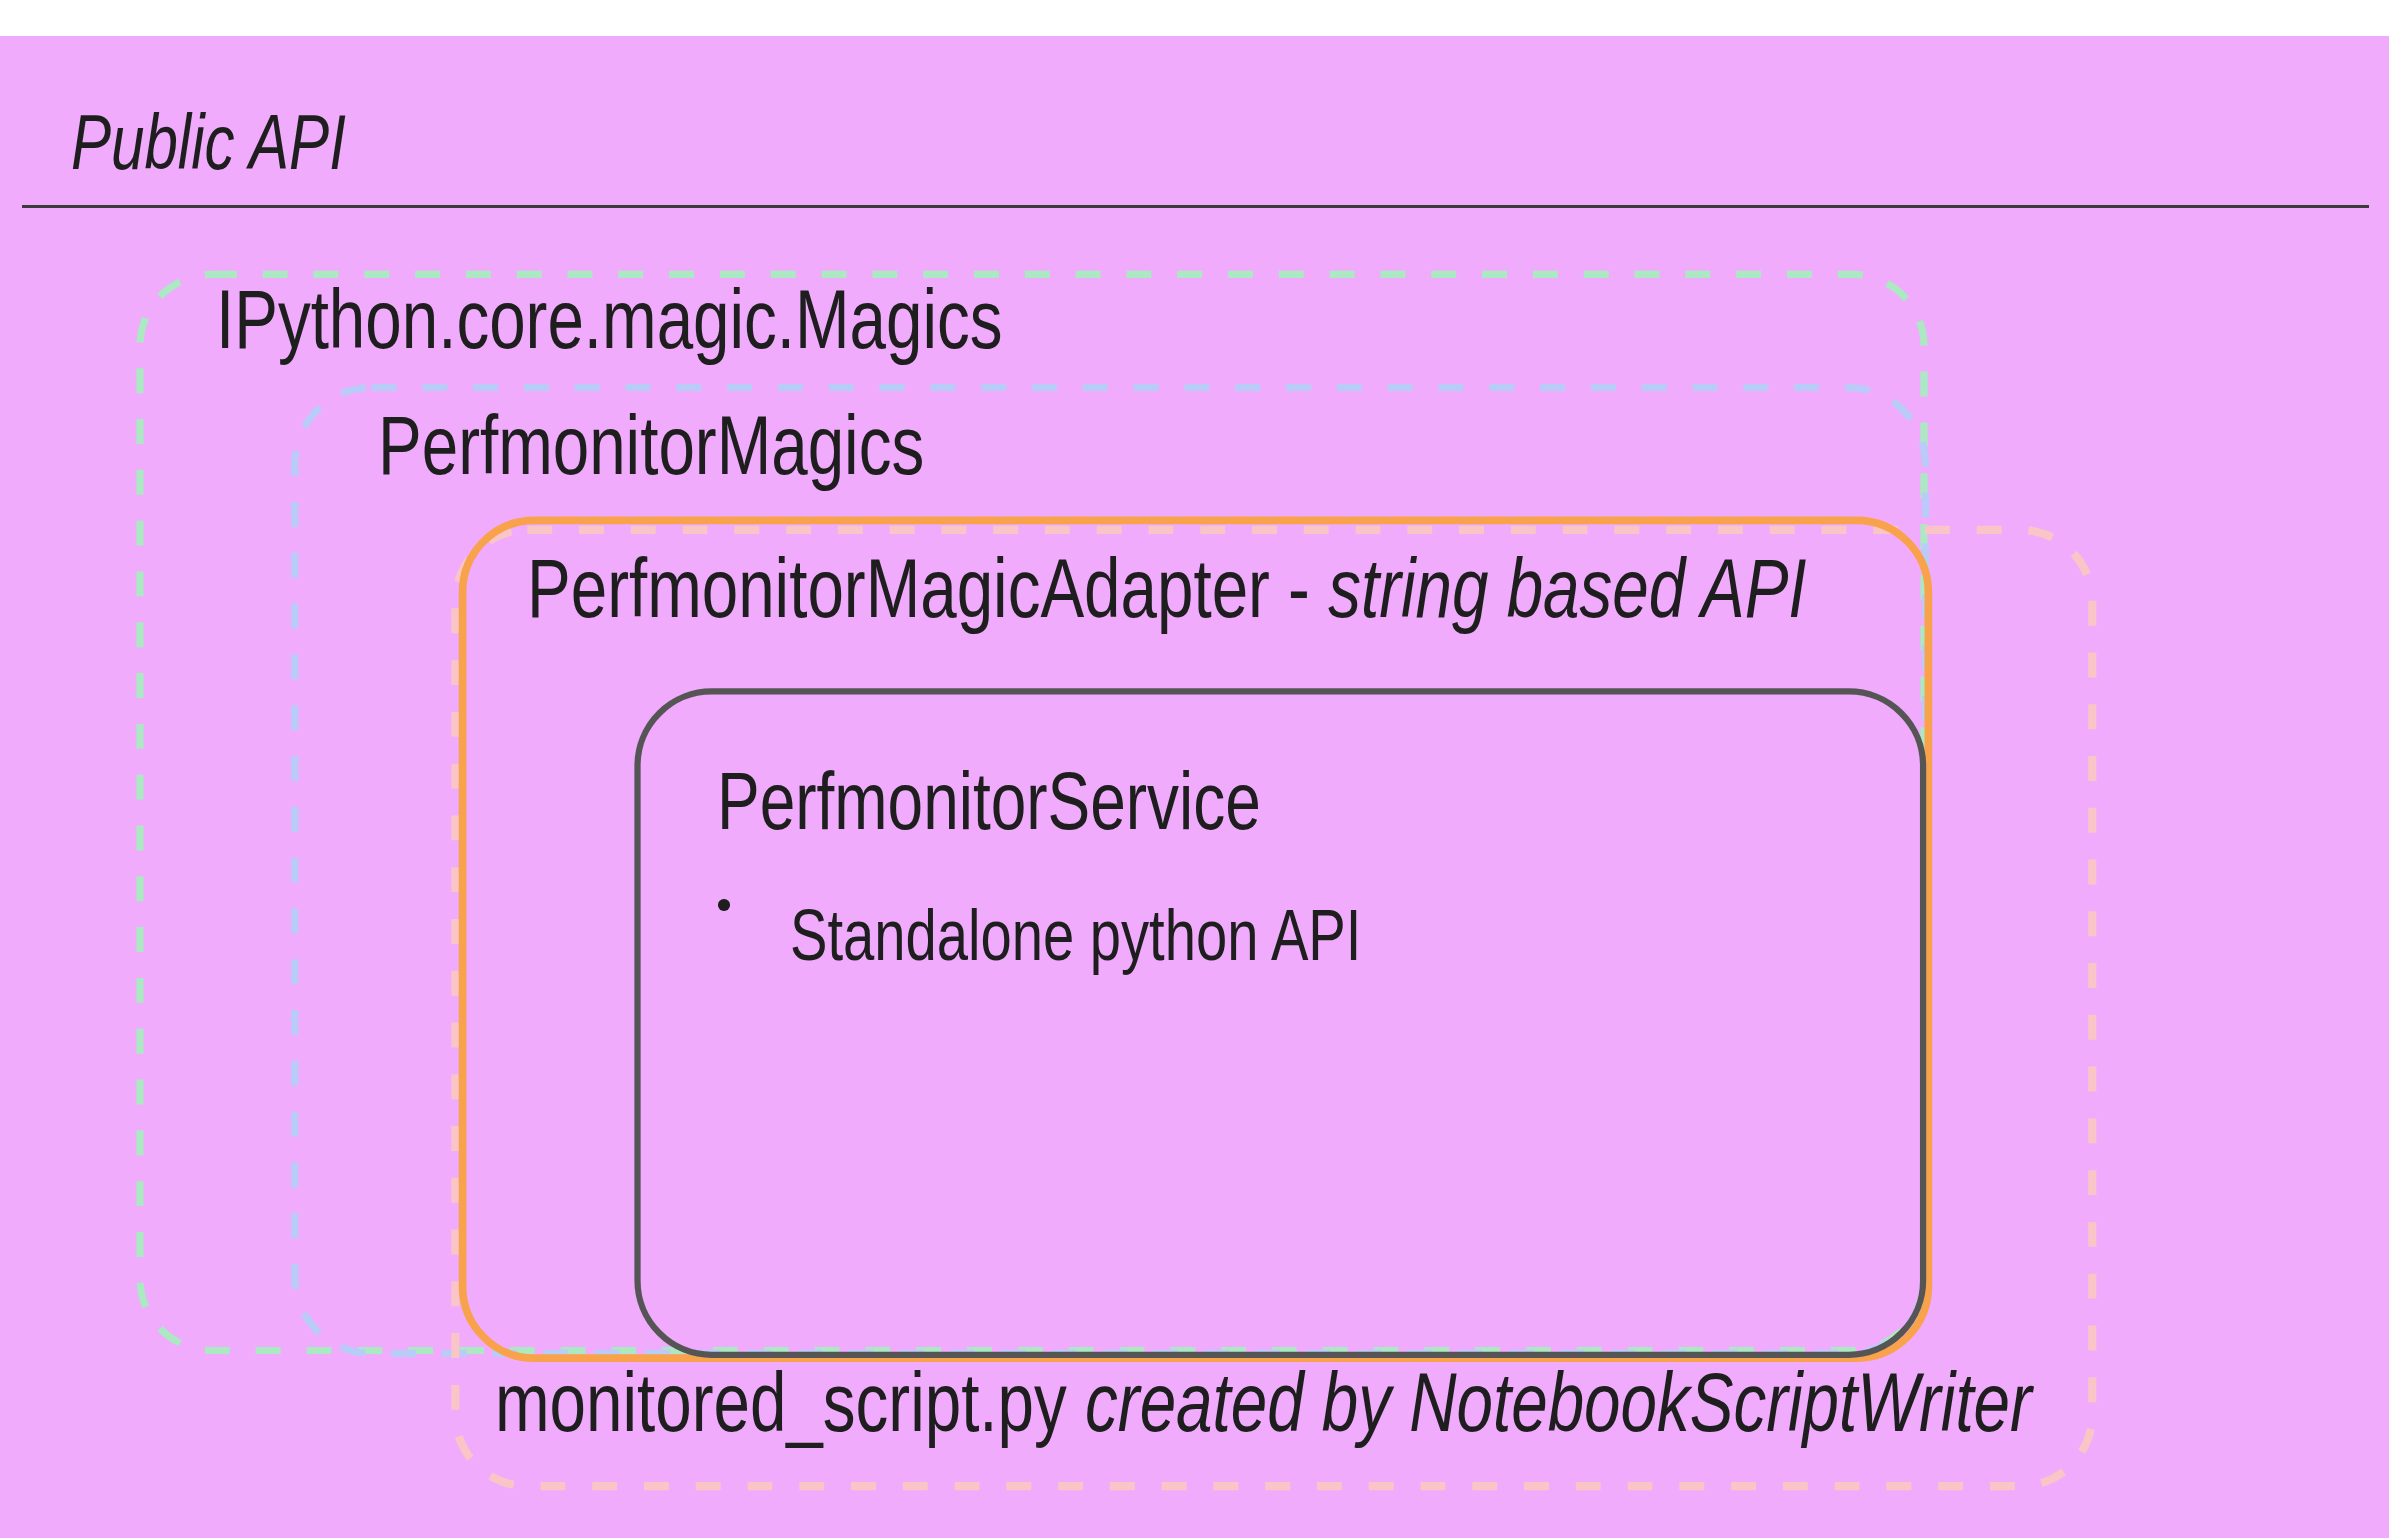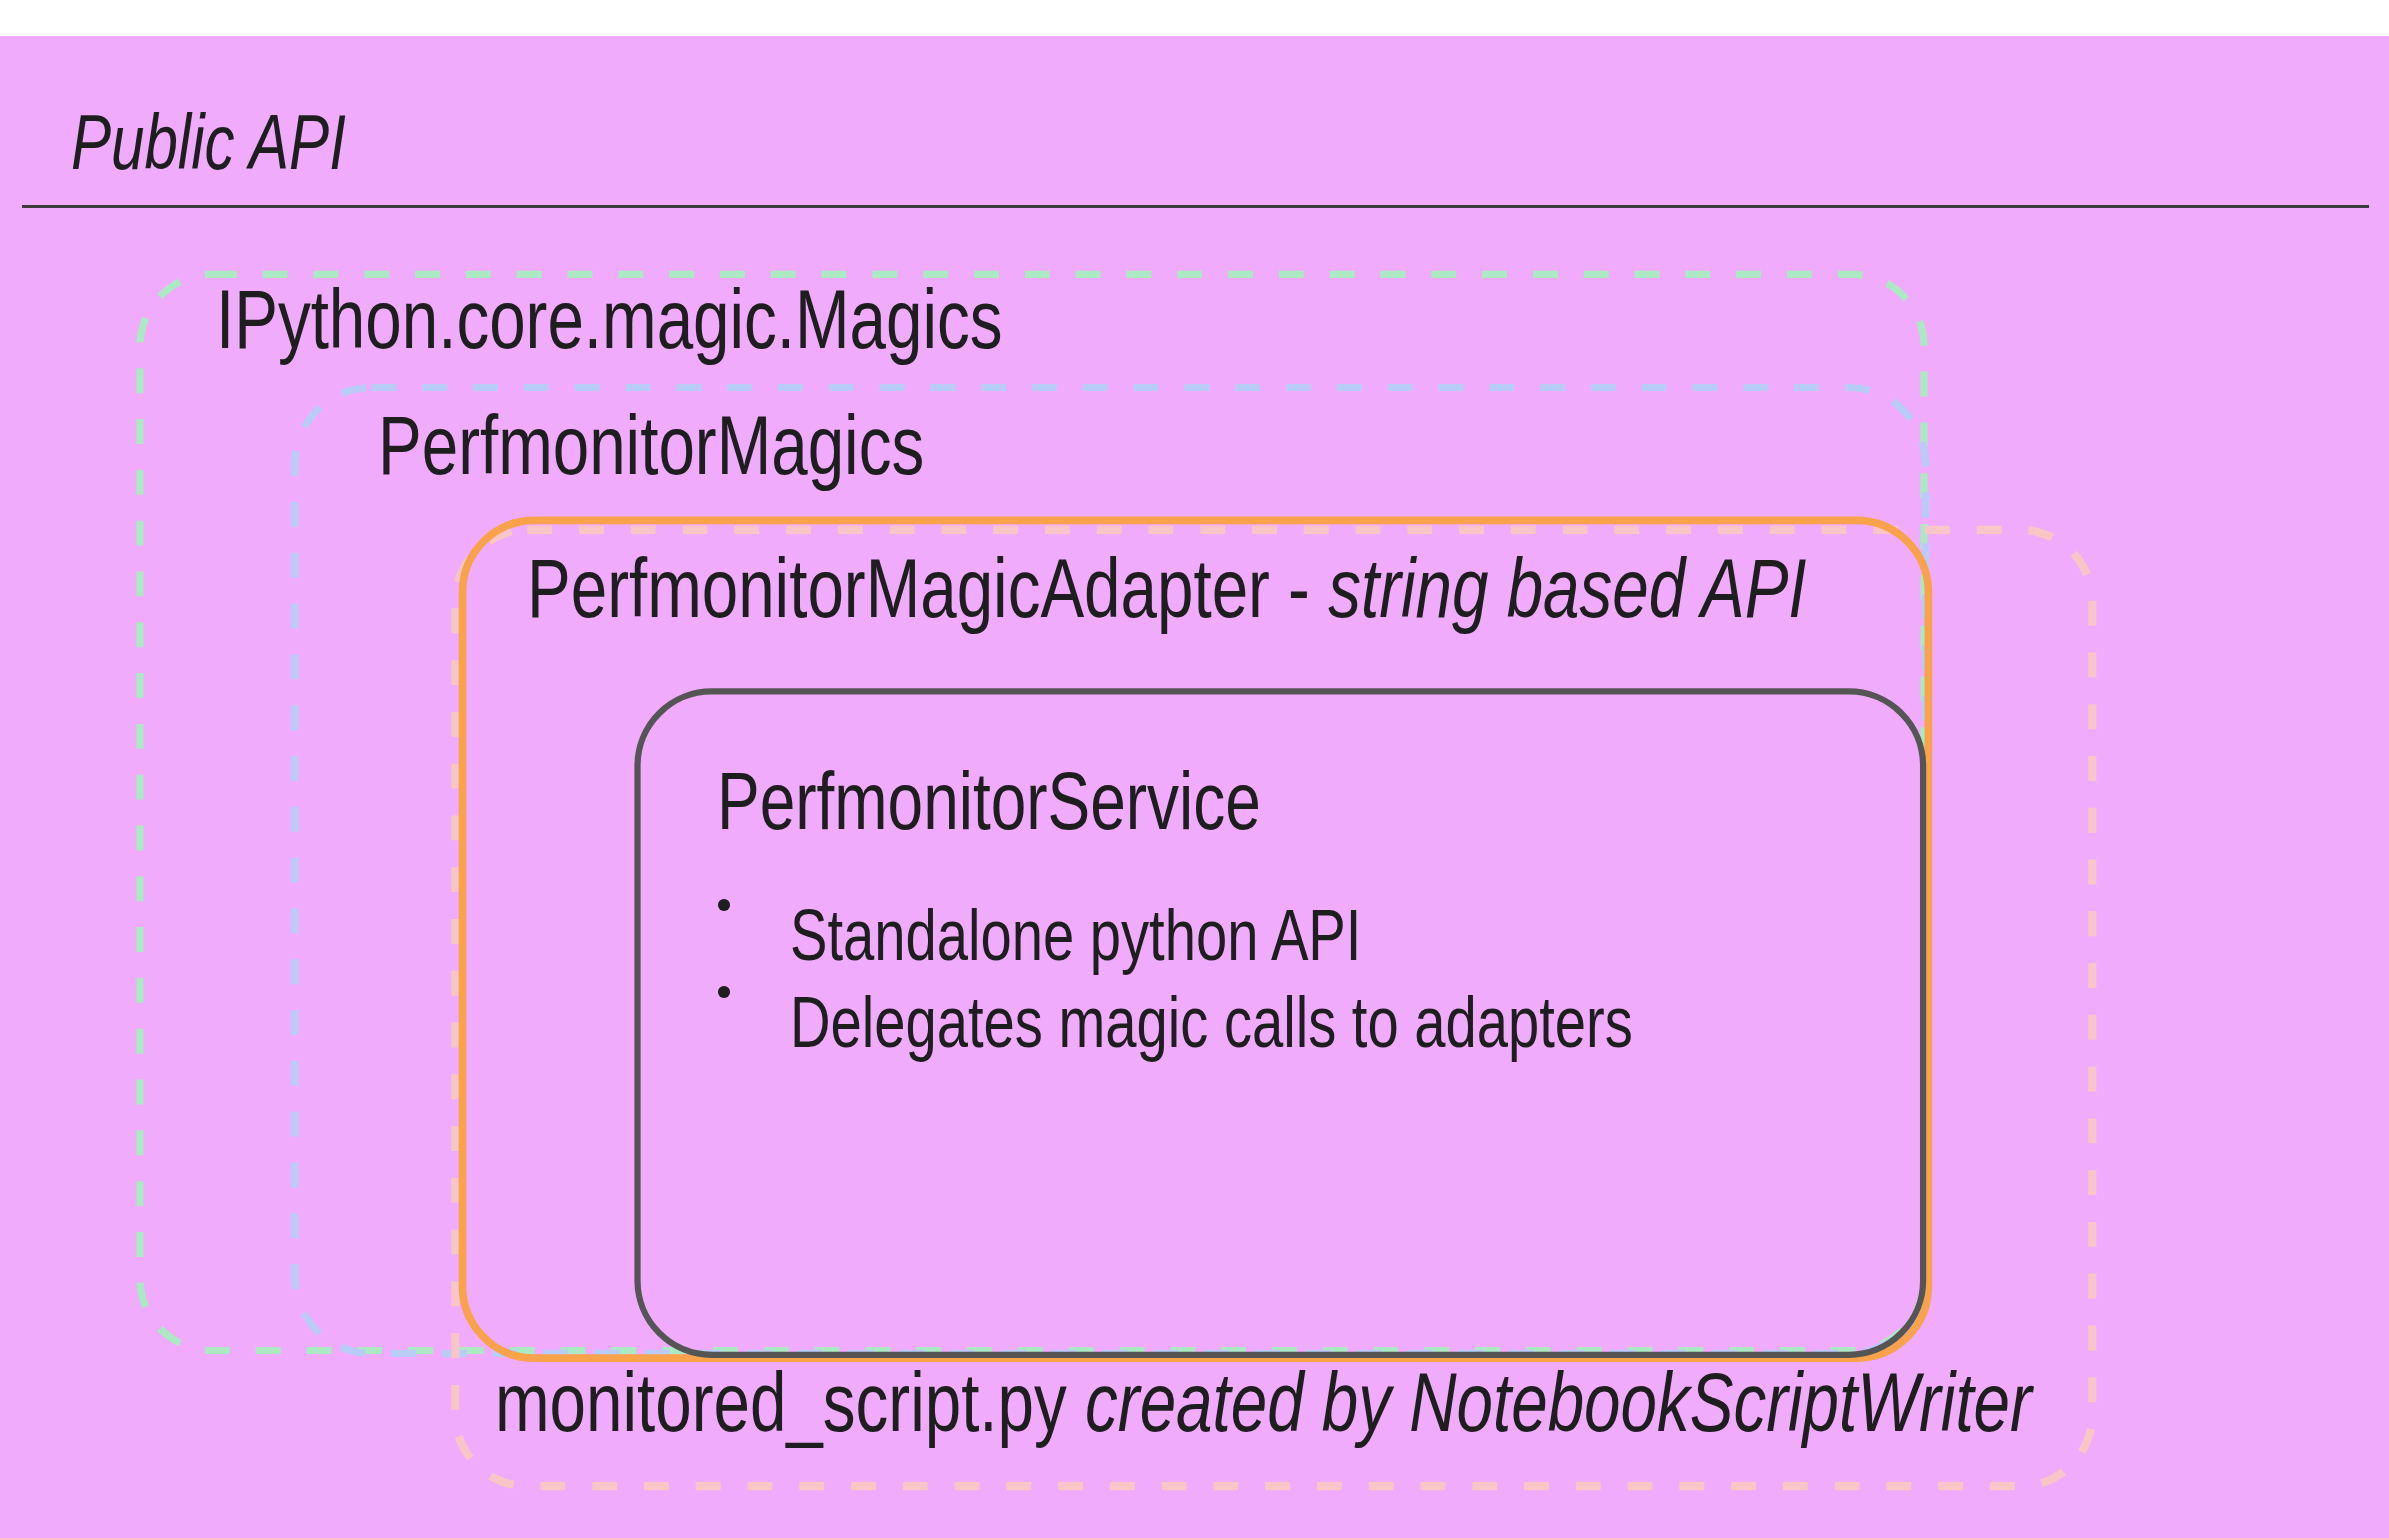--- a/index.html
+++ b/index.html
@@ -94,24 +94,20 @@
     <span>PerfmonitorMagicAdapter -</span><span class="it">string based API</span>
   </div>
 
   <div class="label lbl-service">PerfmonitorService</div>
 
   <div class="bullets">
     <div class="bullet-row">
       <span class="bullet-dot"></span>
       <span class="bullet-text">Standalone python API</span>
     </div>
-    <div class="bullet-row">
-      <span class="bullet-dot"></span>
-      <span class="bullet-text">Delegates magic calls to adapters</span>
-    </div>
   </div>
 
   <div class="label lbl-script">
     <span>monitored_script.py</span><span class="it">created by NotebookScriptWriter</span>
   </div>
 
   <div class="bottom-hairline"></div>
 </div>
 
 

